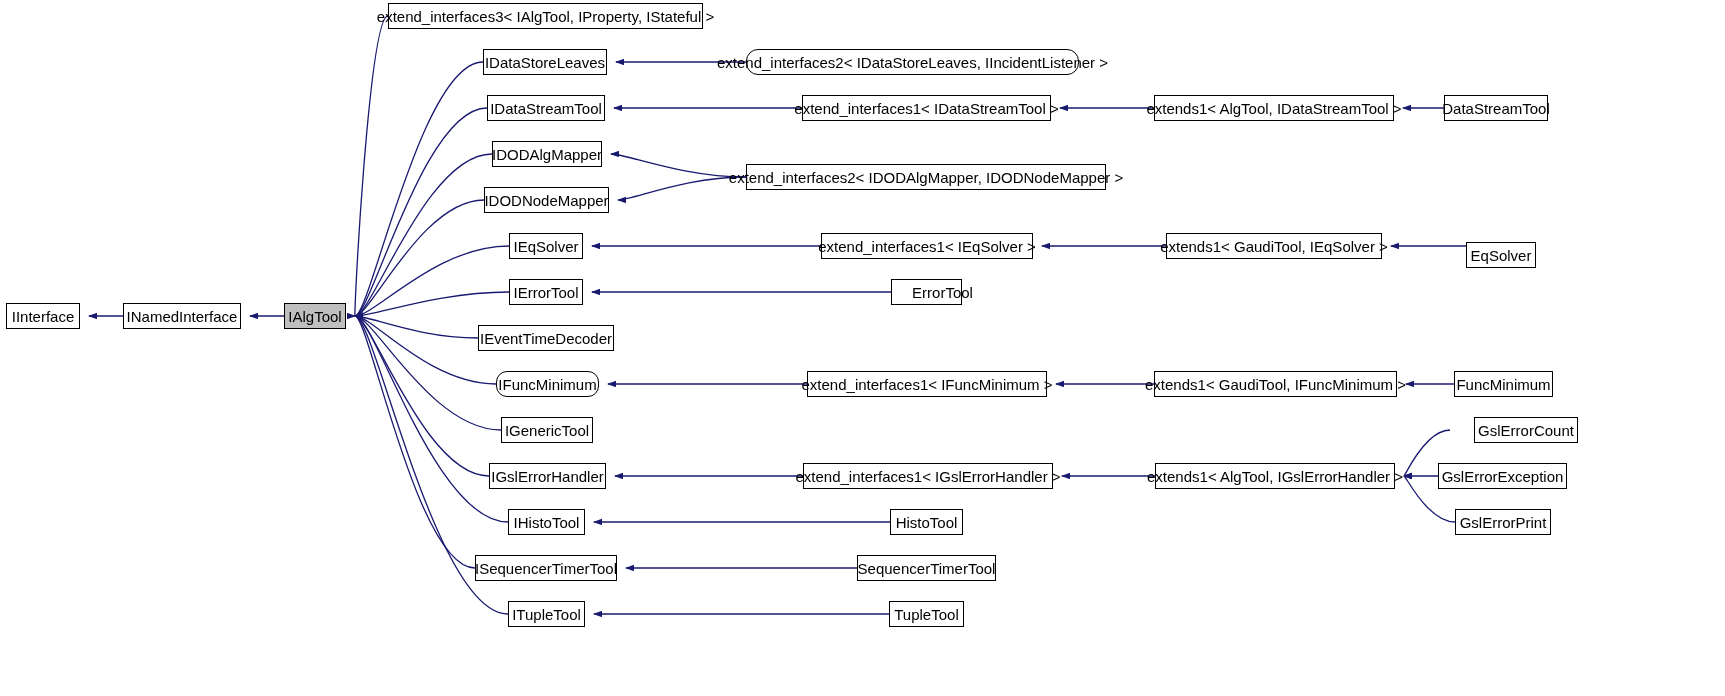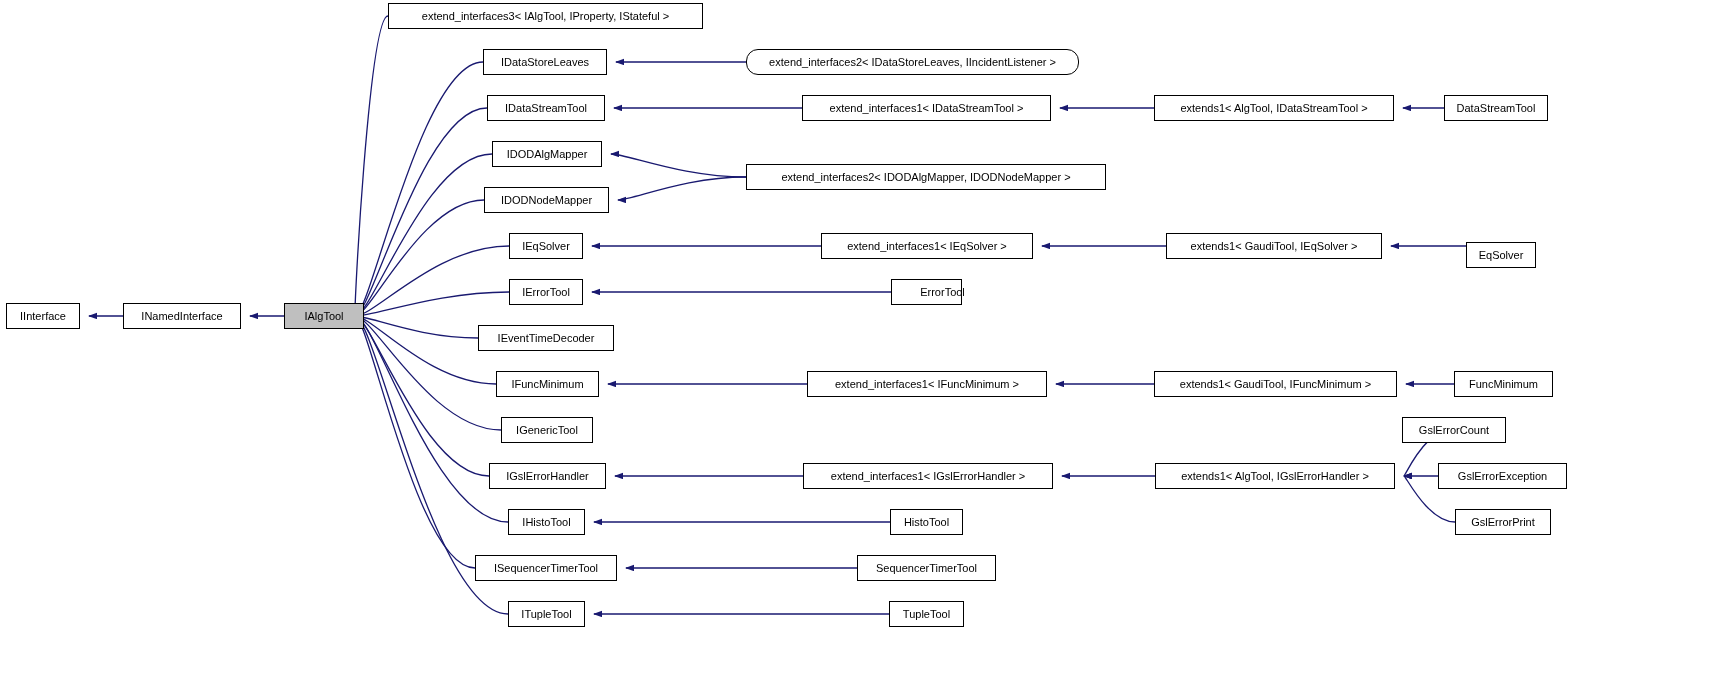--- a/index.html
+++ b/index.html
@@ -22,21 +22,21 @@
     width: 1725px;
     height: 696px;
     pointer-events: none;
   }
   .node {
     position: absolute;
     box-sizing: border-box;
     border: 1px solid #000000;
     background: #ffffff;
     color: #000000;
-    font-size: 11px;
+    font-size: 15px;
     line-height: 1;
     display: flex;
     align-items: center;
     justify-content: center;
     white-space: nowrap;
     height: 26px;
   }
   .node.highlight {
     background: #bfbfbf;
   }
@@ -89,44 +89,44 @@
         <path d="M1455,522 C1428,522 1405.8,476 1404,476" marker-end="url(#arrow)"></path>
         <path d="M890,522 L594,522" marker-end="url(#arrow)"></path>
         <path d="M857,568 L626,568" marker-end="url(#arrow)"></path>
         <path d="M889,614 L594,614" marker-end="url(#arrow)"></path>
       </g>
   </svg>
 
   <div id="node-layer">
       <div class="node" style="left: 6px; top: 303px; width: 74px;">IInterface</div>
       <div class="node" style="left: 123px; top: 303px; width: 118px;">INamedInterface</div>
-      <div class="node highlight" style="left: 284px; top: 303px; width: 80px;">IAlgTool</div>
+      <div class="node highlight" style="left: 284px; top: 303px; width: 62px;">IAlgTool</div>
       <div class="node" style="left: 388px; top: 3px; width: 315px;">extend_interfaces3&lt; IAlgTool, IProperty, IStateful &gt;</div>
       <div class="node" style="left: 483px; top: 49px; width: 124px;">IDataStoreLeaves</div>
       <div class="node" style="left: 746px; top: 49px; width: 333px; border-radius: 12px;">extend_interfaces2&lt; IDataStoreLeaves, IIncidentListener &gt;</div>
       <div class="node" style="left: 487px; top: 95px; width: 118px;">IDataStreamTool</div>
       <div class="node" style="left: 802px; top: 95px; width: 249px;">extend_interfaces1&lt; IDataStreamTool &gt;</div>
       <div class="node" style="left: 1154px; top: 95px; width: 240px;">extends1&lt; AlgTool, IDataStreamTool &gt;</div>
       <div class="node" style="left: 1444px; top: 95px; width: 104px;">DataStreamTool</div>
       <div class="node" style="left: 492px; top: 141px; width: 110px;">IDODAlgMapper</div>
       <div class="node" style="left: 746px; top: 164px; width: 360px;">extend_interfaces2&lt; IDODAlgMapper, IDODNodeMapper &gt;</div>
       <div class="node" style="left: 484px; top: 187px; width: 125px;">IDODNodeMapper</div>
       <div class="node" style="left: 509px; top: 233px; width: 74px;">IEqSolver</div>
       <div class="node" style="left: 821px; top: 233px; width: 212px;">extend_interfaces1&lt; IEqSolver &gt;</div>
       <div class="node" style="left: 1166px; top: 233px; width: 216px;">extends1&lt; GaudiTool, IEqSolver &gt;</div>
       <div class="node" style="left: 1466px; top: 242px; width: 70px;">EqSolver</div>
       <div class="node" style="left: 509px; top: 279px; width: 74px;">IErrorTool</div>
       <div class="node" style="left: 891px; top: 279px; width: 71px; padding-left: 32px;">ErrorTool</div>
       <div class="node" style="left: 478px; top: 325px; width: 136px;">IEventTimeDecoder</div>
-      <div class="node" style="left: 496px; top: 371px; width: 103px;">IFuncMinimum</div>
+      <div class="node" style="left: 496px; top: 371px; width: 103px; border-radius: 11px;">IFuncMinimum</div>
       <div class="node" style="left: 807px; top: 371px; width: 240px;">extend_interfaces1&lt; IFuncMinimum &gt;</div>
       <div class="node" style="left: 1154px; top: 371px; width: 243px;">extends1&lt; GaudiTool, IFuncMinimum &gt;</div>
       <div class="node" style="left: 1454px; top: 371px; width: 99px;">FuncMinimum</div>
       <div class="node" style="left: 501px; top: 417px; width: 92px;">IGenericTool</div>
-      <div class="node" style="left: 1402px; top: 417px; width: 104px;">GslErrorCount</div>
+      <div class="node" style="left: 1474px; top: 417px; width: 104px;">GslErrorCount</div>
       <div class="node" style="left: 489px; top: 463px; width: 117px;">IGslErrorHandler</div>
       <div class="node" style="left: 803px; top: 463px; width: 250px;">extend_interfaces1&lt; IGslErrorHandler &gt;</div>
       <div class="node" style="left: 1155px; top: 463px; width: 240px;">extends1&lt; AlgTool, IGslErrorHandler &gt;</div>
       <div class="node" style="left: 1438px; top: 463px; width: 129px;">GslErrorException</div>
       <div class="node" style="left: 508px; top: 509px; width: 77px;">IHistoTool</div>
       <div class="node" style="left: 890px; top: 509px; width: 73px;">HistoTool</div>
       <div class="node" style="left: 1455px; top: 509px; width: 96px;">GslErrorPrint</div>
       <div class="node" style="left: 475px; top: 555px; width: 142px;">ISequencerTimerTool</div>
       <div class="node" style="left: 857px; top: 555px; width: 139px;">SequencerTimerTool</div>
       <div class="node" style="left: 508px; top: 601px; width: 77px;">ITupleTool</div>

